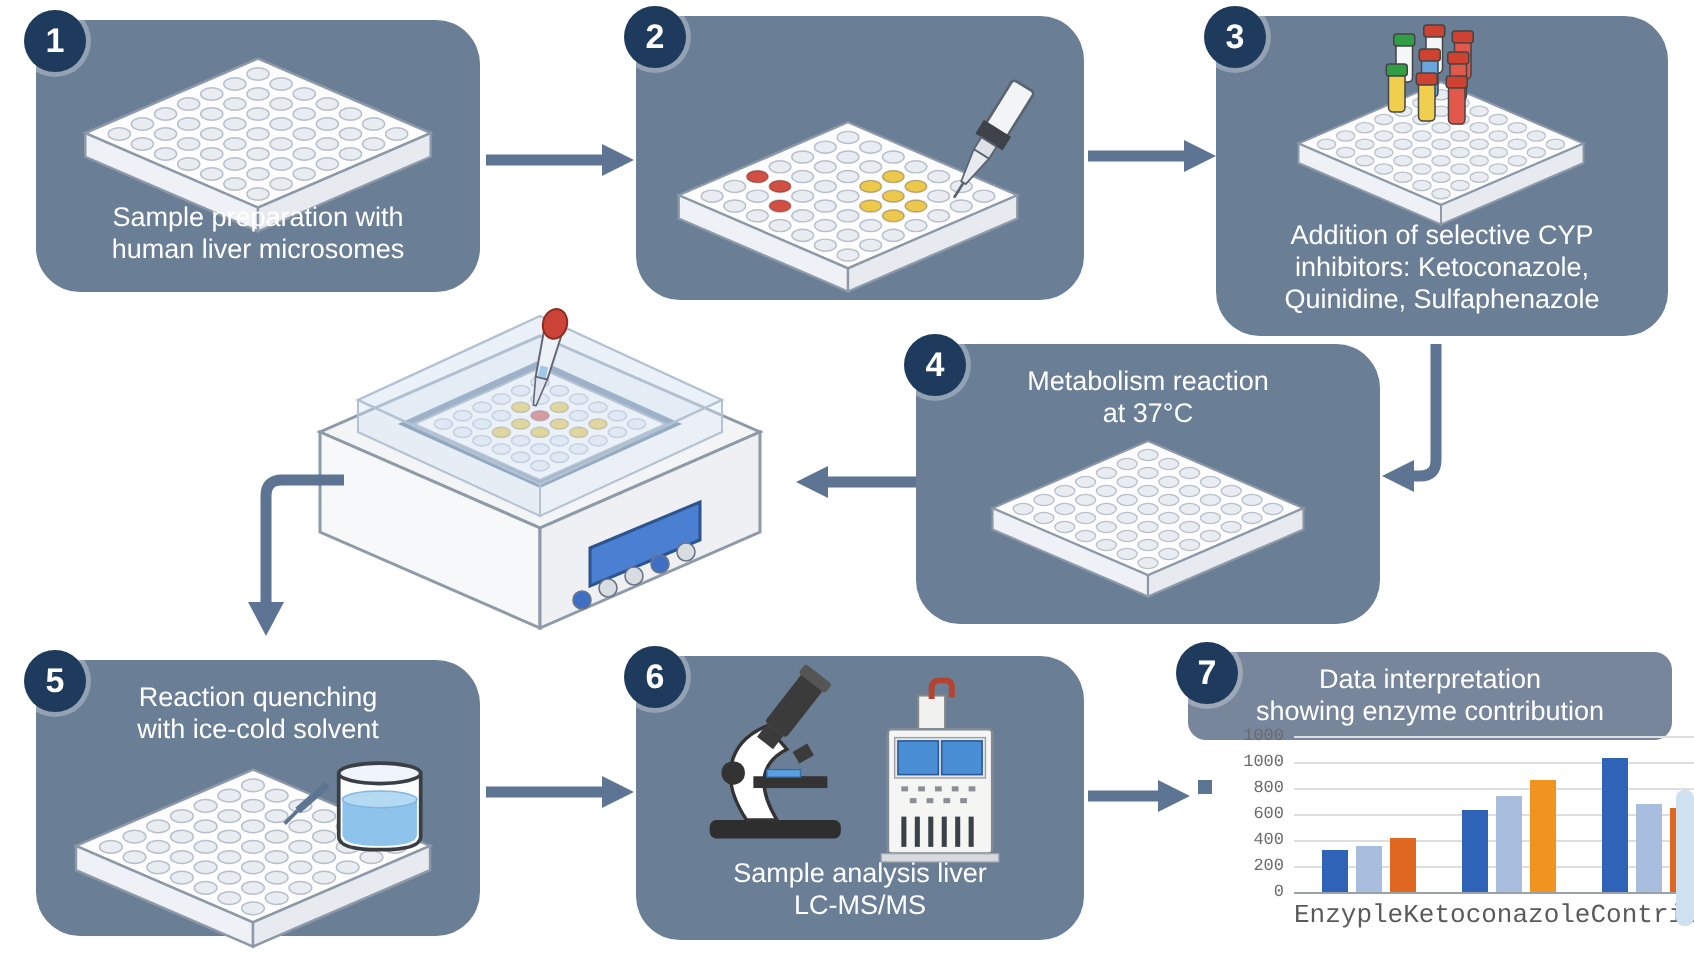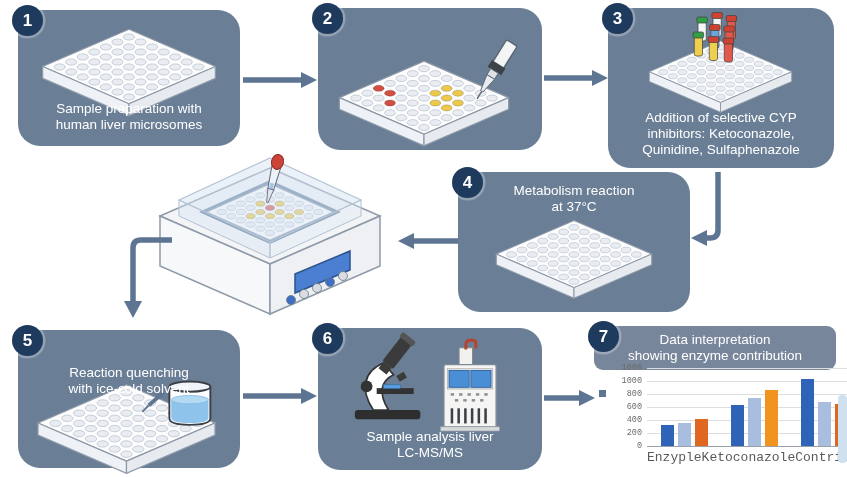--- a/index.html
+++ b/index.html
@@ -19,21 +19,21 @@
 
   .badge{position:absolute;left:-6px;top:-5px;width:31px;height:31px;border-radius:50%;
          background:#1e3a5c;color:#fff;font-weight:bold;font-size:17px;line-height:31px;
          text-align:center;box-shadow:0 0 0 2.5px rgba(255,255,255,0.28);z-index:3;}
   .label{position:absolute;left:0;width:100%;text-align:center;font-size:13.5px;
          line-height:1.18;white-space:pre-line;z-index:2;}
   #step1 .label{bottom:13px;}
   #step2 .label{top:11px;}
   #step3 .label{bottom:10px;}
   #step4 .label{top:11px;}
-  #step5 .label{top:11px;margin-top:24px;}
+  #step5 .label{top:11px;}
   #step6 .label{bottom:9px;}
   #step7-header .label{top:6px;}
 
   .illus{position:absolute;z-index:1;}
   #step1 .illus{left:11px;top:12px;width:200px;}
   #step2 .illus{left:8px;top:46px;width:196px;}
   #step3 .illus{left:30px;top:0px;width:165px;}
   #step4 .illus{left:26px;top:42px;width:180px;}
   #step5 .illus{left:6px;top:38px;width:205px;}
   #step6 .illus{left:20px;top:8px;width:185px;}

